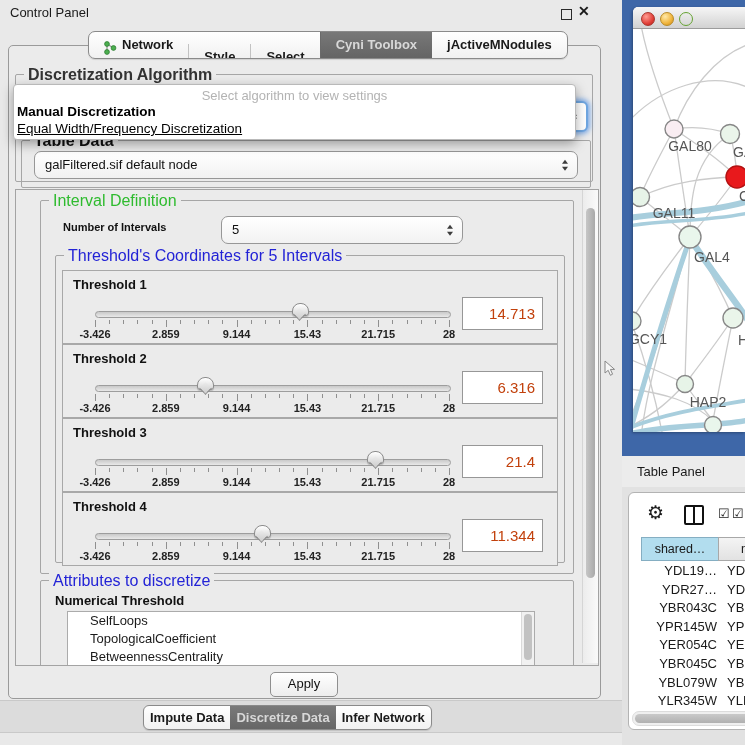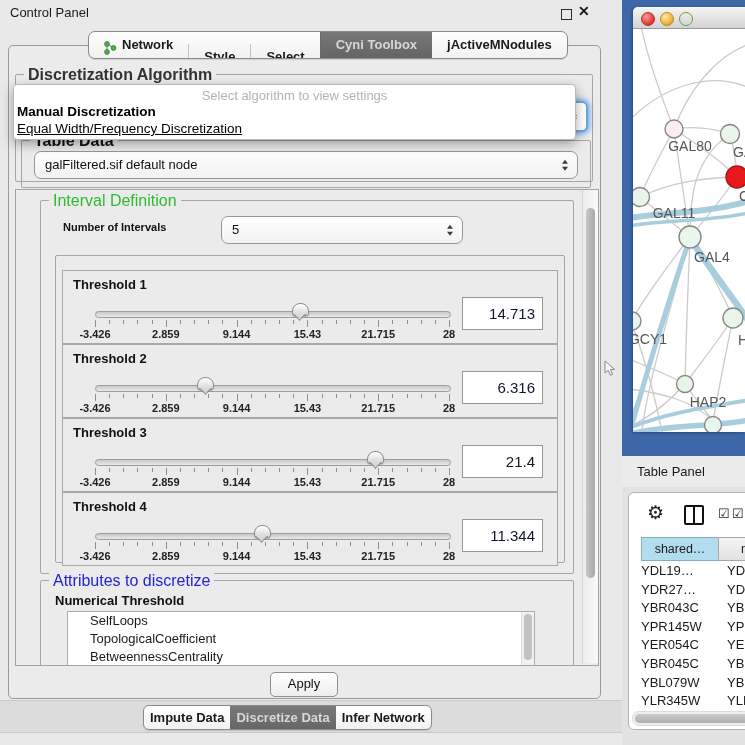--- a/index.html
+++ b/index.html
@@ -67,21 +67,21 @@
                 border-radius:8px 8px 3px 3px;box-shadow:0 1px 1px rgba(0,0,0,.2);z-index:3;}
   .slider-thumb::after{content:"";position:absolute;left:2.4px;top:5.8px;width:8px;height:8px;
                 background:linear-gradient(135deg,#ececec,#cdcdcd);border:1px solid #8c8c8c;
                 border-top:none;border-left:none;transform:rotate(45deg);}
   .ticks{position:absolute;left:0;top:13px;width:100%;height:8px;}
   .tick{position:absolute;top:0;width:1px;height:3.5px;background:#8f8f8f;}
   .tick.major{height:7px;}
   .scale-labels{position:absolute;left:0;top:21px;width:100%;height:12px;}
   .scale-label{position:absolute;transform:translateX(-50%);font-size:11px;font-weight:bold;color:#222;white-space:nowrap;}
   .tvalue{position:absolute;right:14px;top:26px;width:72px;height:31px;background:#fff;border:1px solid #979797;
-          font-size:15px;line-height:31px;text-align:right;padding-right:7px;color:#0f172a;}
+          font-size:15px;line-height:31px;text-align:right;padding-right:7px;color:#c2410c;}
 
   .attr-group{left:24px;top:390px;width:532px;height:100px;}
   .attr-sub{position:absolute;left:14px;top:12px;font-size:13px;font-weight:bold;}
   .listbox{position:absolute;left:26px;top:30px;width:466px;height:58px;background:#fff;border:1px solid #ababab;overflow:hidden;}
   .list-item{font-size:13px;line-height:18px;padding-left:22px;color:#1a1a1a;white-space:nowrap;}
   .listbox .lscroll{position:absolute;right:0;top:0;width:12px;height:100%;background:#f1f1f1;border-left:1px solid #dadada;}
   .listbox .lthumb{position:absolute;left:2px;top:2px;width:8px;height:46px;border-radius:4px;background:#c2c2c2;}
 
   .apply-btn{left:261px;top:626px;width:66px;height:23px;background:linear-gradient(#ffffff,#ededed);
              border:1px solid #8f8f8f;border-radius:5px;font-size:13px;line-height:21px;text-align:center;color:#111;}
@@ -123,21 +123,21 @@
   .splitview::after{content:"";position:absolute;left:6.5px;top:0;width:2px;height:16px;background:#111;}
   .cbx{position:absolute;top:13px;font-size:13px;color:#1c1c1c;}
   .cbx.c1{left:89px;} .cbx.c2{left:103px;}
   .thead{position:absolute;left:0;top:44px;width:100%;height:24px;}
   .hc1{position:absolute;left:12px;top:0;width:76px;height:22px;background:#b2ddee;border:1px solid #85aec2;
        font-size:12.5px;line-height:22px;text-align:center;color:#1a1a1a;}
   .hc2{position:absolute;left:89px;top:0;width:110px;height:22px;background:linear-gradient(#f4f4f4,#e2e2e2);
        border:1px solid #a8a8a8;font-size:12.5px;line-height:22px;padding-left:22px;color:#1a1a1a;}
   .trows{position:absolute;left:0;top:69px;width:100%;}
   .trow{position:relative;height:18.6px;}
-  .tc1{position:absolute;left:12px;width:76px;text-align:left;font-size:13px;line-height:18.6px;color:#1a1a1a;}
+  .tc1{position:absolute;left:12px;width:76px;text-align:right;font-size:13px;line-height:18.6px;color:#1a1a1a;}
   .tc2{position:absolute;left:98px;font-size:13px;line-height:18.6px;color:#1a1a1a;white-space:nowrap;}
   .hscroll{position:absolute;left:3px;bottom:3px;width:144px;height:13px;background:#efefef;border:1px solid #dcdcdc;border-radius:7px;}
   .hscroll .thumb{position:absolute;left:2px;top:1.5px;width:132px;height:9px;background:linear-gradient(#c9c9c9,#b0b0b0);border-radius:5px;}
 
   .cursor{left:604px;top:360px;z-index:60;opacity:.85;}
 </style>
 </head>
 <body>
 
 <div class="abs cp-titlebar">
@@ -203,20 +203,21 @@
       <span class="noi-label">Number of Intervals</span>
       <div class="combo noi-spinner">
         <span class="val">5</span>
         <span class="updown">
             <i class="up"></i>
             <i class="down"></i>
           </span>
       </div>
 
       <div class="group tgroup">
+        <span class="legend blue">Threshold's Coordinates for 5 Intervals</span>
 
         <div class="tbox threshold-box" style="top:14px;">
           <span class="tbox-title">Threshold 1</span>
           <div class="slider-area">
             <div class="slider-track"></div>
             <div class="slider-thumb" style="left: 57.7197%;"></div>
             <div class="ticks">
                 <span class="tick major" style="left: 0%;"></span>
                 <span class="tick" style="left: 4%;"></span>
                 <span class="tick" style="left: 8%;"></span>

